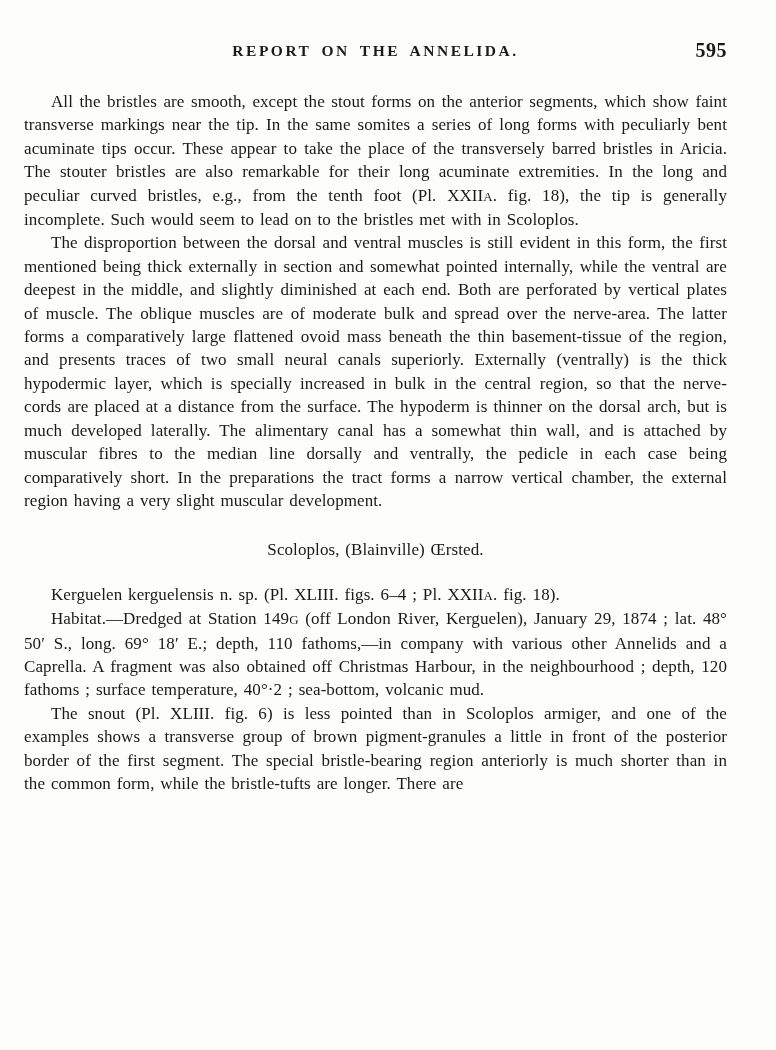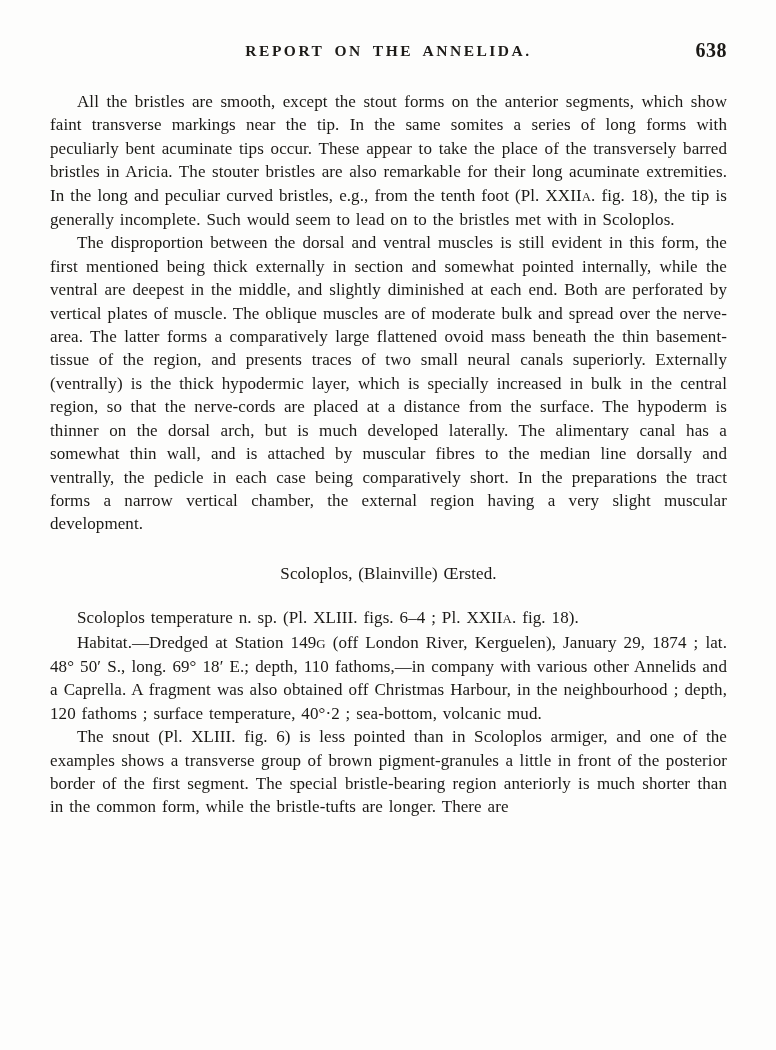--- a/index.html
+++ b/index.html
@@ -8,21 +8,21 @@
     background: #ffffff;
   }
   .page {
     position: relative;
     width: 776px;
     height: 1050px;
     background: #fdfdfc;
     font-family: "Liberation Serif", "DejaVu Serif", serif;
     color: #1b1916;
     box-sizing: border-box;
-    padding: 42px 49px 0 50px;
+    padding: 42px 49px 0 24px;
     overflow: hidden;
   }
   .page-header {
     position: relative;
     height: 24px;
     margin-bottom: 24px;
   }
   .running-title {
     position: absolute;
     left: 0;
@@ -62,31 +62,31 @@
   p.specimens-para { margin-top: 12px; }
   .it { }
   .sc { font-size: 0.76em; }
 </style>
 </head>
 <body>
 
 <div class="page">
   <div class="page-header">
     <div class="running-title">REPORT ON THE ANNELIDA.</div>
-    <div class="page-number">638</div>
+    <div class="page-number">595</div>
   </div>
 
   <div class="text-block">
 
     <p><span>All the bristles are smooth, except the stout forms on the anterior segments, which show faint transverse markings near the tip. In the same somites a series of long forms with peculiarly bent acuminate tips occur. These appear to take the place of the transversely barred bristles in </span><span class="it">Aricia</span><span>. The stouter bristles are also remarkable for their long acuminate extremities. In the long and peculiar curved bristles, </span><span class="it">e.g.</span><span>, from the tenth foot (Pl. XXII</span><span class="sc">A</span><span>. fig. 18), the tip is generally incomplete. Such would seem to lead on to the bristles met with in </span><span class="it">Scoloplos</span><span>.</span></p>
 
     <p><span>The disproportion between the dorsal and ventral muscles is still evident in this form, the first mentioned being thick externally in section and somewhat pointed internally, while the ventral are deepest in the middle, and slightly diminished at each end. Both are perforated by vertical plates of muscle. The oblique muscles are of moderate bulk and spread over the nerve-area. The latter forms a comparatively large flattened ovoid mass beneath the thin basement-tissue of the region, and presents traces of two small neural canals superiorly. Externally (ventrally) is the thick hypodermic layer, which is specially increased in bulk in the central region, so that the nerve-cords are placed at a distance from the surface. The hypoderm is thinner on the dorsal arch, but is much developed laterally. The alimentary canal has a somewhat thin wall, and is attached by muscular fibres to the median line dorsally and ventrally, the pedicle in each case being comparatively short. In the preparations the tract forms a narrow vertical chamber, the external region having a very slight muscular development.</span></p>
 
     <p class="species-heading"><span class="it">Scoloplos</span><span>, (Blainville) Œrsted.</span></p>
 
-    <p class="species-line"><span class="it">Scoloplos temperature</span><span> n. sp. (Pl. XLIII. figs. 6–4 ; Pl. XXII</span><span class="sc">A</span><span>. fig. 18).</span></p>
+    <p class="species-line"><span class="it">Kerguelen kerguelensis</span><span> n. sp. (Pl. XLIII. figs. 6–4 ; Pl. XXII</span><span class="sc">A</span><span>. fig. 18).</span></p>
 
     <p class="habitat-para"><span class="it">Habitat.</span><span>—Dredged at Station 149</span><span class="sc">G</span><span> (off London River, Kerguelen), January 29, 1874 ; lat. 48° 50′ S., long. 69° 18′ E.; depth, 110 fathoms,—in company with various other Annelids and a </span><span class="it">Caprella</span><span>. A fragment was also obtained off Christmas Harbour, in the neighbourhood ; depth, 120 fathoms ; surface temperature, 40°·2 ; sea-bottom, volcanic mud.</span></p>
 
 
     <p><span>The snout (Pl. XLIII. fig. 6) is less pointed than in </span><span class="it">Scoloplos armiger</span><span>, and one of the examples shows a transverse group of brown pigment-granules a little in front of the posterior border of the first segment. The special bristle-bearing region anteriorly is much shorter than in the common form, while the bristle-tufts are longer. There are</span></p>
   </div>
 </div>
 
 </body></html>

